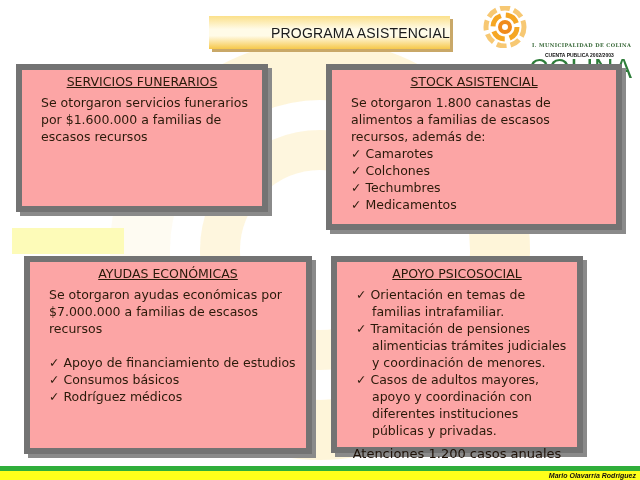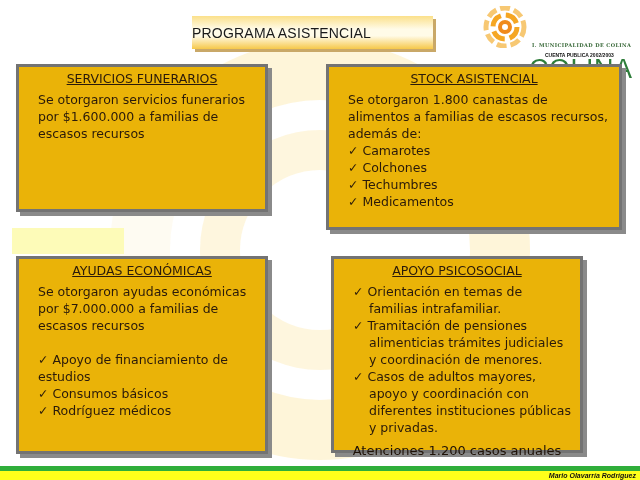--- a/index.html
+++ b/index.html
@@ -6,48 +6,48 @@
   html, body { width: 640px; height: 480px; overflow: hidden; background: #ffffff; }
   body { position: relative; font-family: "DejaVu Sans", sans-serif; color: #2a1a0a; }
 
   .watermark { position: absolute; pointer-events: none; }
   .wm-bar { left: 12px; top: 228px; width: 112px; height: 26px; background: #fdfbb8; }
   .wm-circle1 { left: 110px; top: 40px; width: 420px; height: 420px; border-radius: 50%;
     border: 60px solid rgba(252, 232, 170, 0.45); border-left-color: rgba(252,232,170,0.15); }
   .wm-circle2 { left: 200px; top: 130px; width: 240px; height: 240px; border-radius: 50%;
     border: 40px solid rgba(252, 230, 160, 0.35); border-right-color: transparent; }
 
-  .title-box { position: absolute; left: 192px; top: 16px; width: 241px; height: 33px;
+  .title-box { position: absolute; left: 209px; top: 16px; width: 241px; height: 33px;
     background: linear-gradient(to bottom, #fbe08a 0%, #fffbe8 40%, #fffbe8 60%, #f6c84a 100%);
-    box-shadow: 3px 3px 0 #c9a868; display: flex; align-items: center; justify-content: flex-start; }
+    box-shadow: 3px 3px 0 #c9a868; display: flex; align-items: center; justify-content: flex-end; }
   .title-box span { font-family: "Liberation Sans", sans-serif; font-size: 14px; color: #1a1a1a; letter-spacing: 0.2px; }
 
   .logo { position: absolute; left: 483px; top: 4px; width: 155px; height: 60px; }
   .logo-sun { position: absolute; left: 0; top: 2px; width: 44px; height: 42px; }
   .logo-name { position: absolute; left: 46px; top: 12px; font-family: "Liberation Sans", sans-serif;
     font-size: 27px; color: #2e7d3a; letter-spacing: 0.5px; line-height: 1; margin-top: 40px; }
   .logo-sub { position: absolute; left: 49px; top: 38px; font-family: "DejaVu Serif", serif; font-size: 5px;
     color: #3a6a3a; font-weight: bold; letter-spacing: 0.4px; white-space: nowrap; }
   .logo-cuenta { position: absolute; left: 62px; top: 48px; font-family: "Liberation Sans", sans-serif;
     font-size: 5px; color: #111; font-weight: bold; white-space: nowrap; }
 
-  .card { position: absolute; background: #eab308; border: 3px solid #737373;
+  .card { position: absolute; background: #fca5a5; border: 6px solid #737373;
     box-shadow: 4px 4px 0 #8a8a8a; padding: 4px 7px; }
   .card-title { text-align: center; text-decoration: underline; font-size: 12.5px; line-height: 16px;
     margin-bottom: 4px; color: #2a1a0a; font-family: "DejaVu Sans", sans-serif; }
   .card p, .card li { font-size: 12.5px; line-height: 17px; color: #2a1a0a; margin-left: 12px; }
   .card ul { list-style: none; }
   .chk::before { content: "\2713"; margin-right: 4px; }
   .hang { padding-left: 16px; text-indent: -16px; }
   .spacer { height: 17px; }
   .summary { text-align: center; font-size: 13px; margin-top: 7px; color: #1f1208; }
 
   #card-funerarios { left: 16px; top: 64px; width: 252px; height: 148px; }
   #card-stock { left: 326px; top: 64px; width: 296px; height: 166px; }
-  #card-ayudas { left: 16px; top: 256px; width: 252px; height: 198px; }
+  #card-ayudas { left: 24px; top: 256px; width: 288px; height: 198px; }
   #card-apoyo { left: 331px; top: 256px; width: 252px; height: 197px; }
 
   .footer-green { position: absolute; left: 0; top: 466px; width: 640px; height: 5px; background: #2fae3a; }
   .footer-yellow { position: absolute; left: 0; top: 471px; width: 640px; height: 9px; background: #ffff1a; }
   .footer-author { position: absolute; right: 4px; top: 471px; font-family: "Liberation Sans", sans-serif;
     font-size: 7px; font-style: italic; font-weight: bold; color: #111; line-height: 9px; }
 </style>
 </head>
 <body>
 

